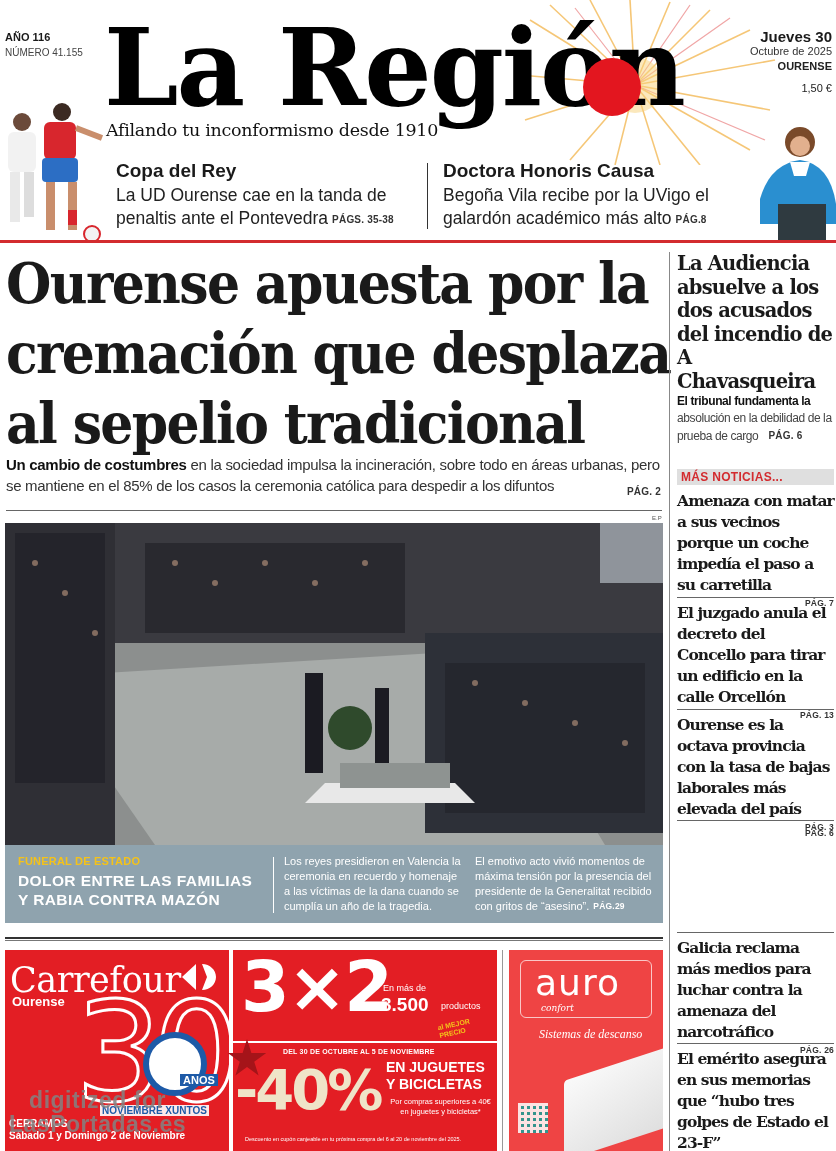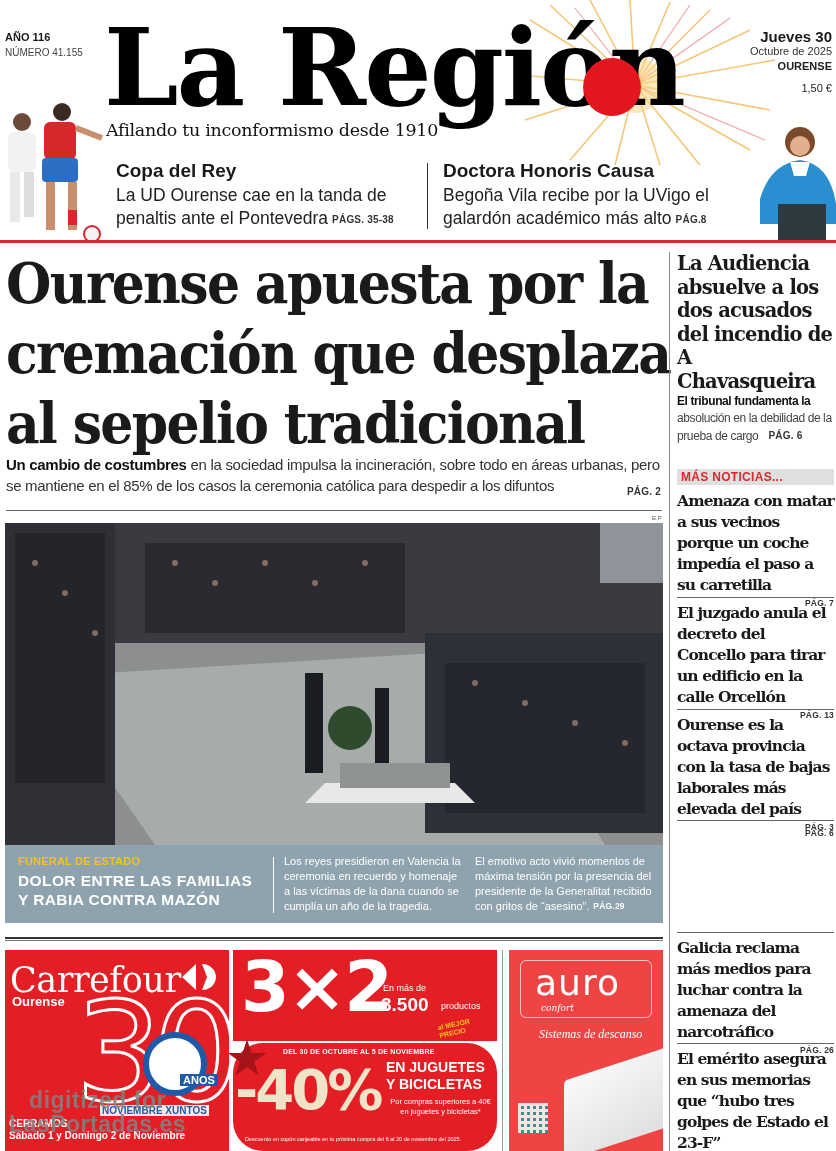--- a/index.html
+++ b/index.html
@@ -73,21 +73,21 @@
   .cf-closed { left: 4px; top: 168px; font-weight: bold; font-size: 10px; color: #fff; line-height: 12px; }
   .watermark { left: 4px; top: 138px; font-weight: bold; font-size: 23px; line-height: 24px; color: rgba(130,130,130,0.85); letter-spacing: 0.5px; text-align: center; }
 
   .ad-3x2 { left: 233px; top: 950px; width: 264px; height: 91px; background: #e31e24; }
   .big-3x2 { left: 8px; top: -4px; font-family: "DejaVu Sans", sans-serif; font-weight: bold; font-size: 70px; color: #fff; letter-spacing: -2px; }
   .ad-3x2 .en-mas { left: 150px; top: 33px; font-size: 9px; color: #fff; }
   .ad-3x2 .num { left: 148px; top: 44px; font-weight: bold; font-size: 19px; color: #fff; }
   .ad-3x2 .prod { left: 208px; top: 51px; font-size: 9px; color: #fff; }
   .ad-3x2 .mejor { left: 205px; top: 68px; font-size: 7px; font-weight: bold; color: #f4c21a; transform: rotate(-12deg); line-height: 8px; }
 
-  .ad-40 { left: 233px; top: 1043px; width: 264px; height: 108px; background: #e31e24; border-radius: 30px; }
+  .ad-40 { left: 233px; top: 1043px; width: 264px; height: 108px; background: #e31e24; }
   .ad-40 .dates { left: 50px; top: 5px; font-size: 7px; font-weight: bold; color: #fff; letter-spacing: 0.2px; }
   .ad-40 .pct { left: 2px; top: 14px; font-family: "DejaVu Sans", sans-serif; font-weight: bold; font-size: 56px; color: #efe4c8; letter-spacing: -3px; }
   .ad-40 .cat { left: 153px; top: 16px; font-weight: bold; font-size: 14px; line-height: 17px; color: #fff; }
   .ad-40 .cond { left: 155px; top: 54px; font-size: 7.5px; line-height: 10px; color: #fff; text-align: center; width: 105px; }
   .ad-40 .fine { left: 12px; top: 93px; font-size: 5.5px; color: #fff; }
   .star { left: -6px; top: -4px; width: 40px; height: 40px; background: #a51419; clip-path: polygon(50% 0,61% 35%,98% 35%,68% 57%,79% 91%,50% 70%,21% 91%,32% 57%,2% 35%,39% 35%); }
 
   .ad-divider { left: 502px; top: 950px; width: 1px; height: 201px; background: #999; }
   .ad-auro { left: 509px; top: 950px; width: 154px; height: 201px; background: #ef4444; overflow: hidden; }
   .auro-frame { left: 11px; top: 10px; width: 132px; height: 58px; border: 1px solid rgba(255,255,255,0.7); border-radius: 6px; }

